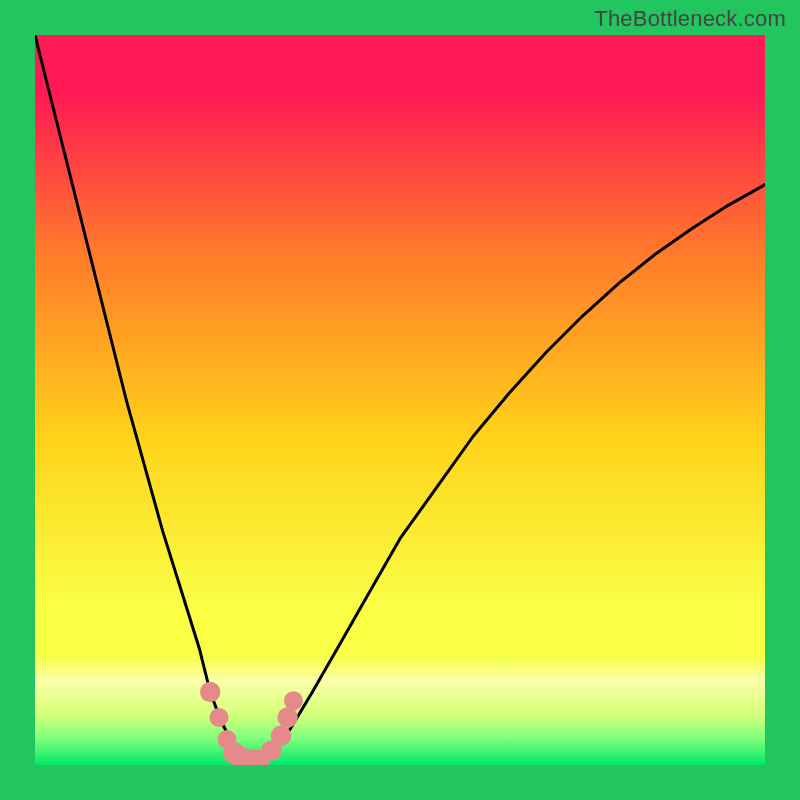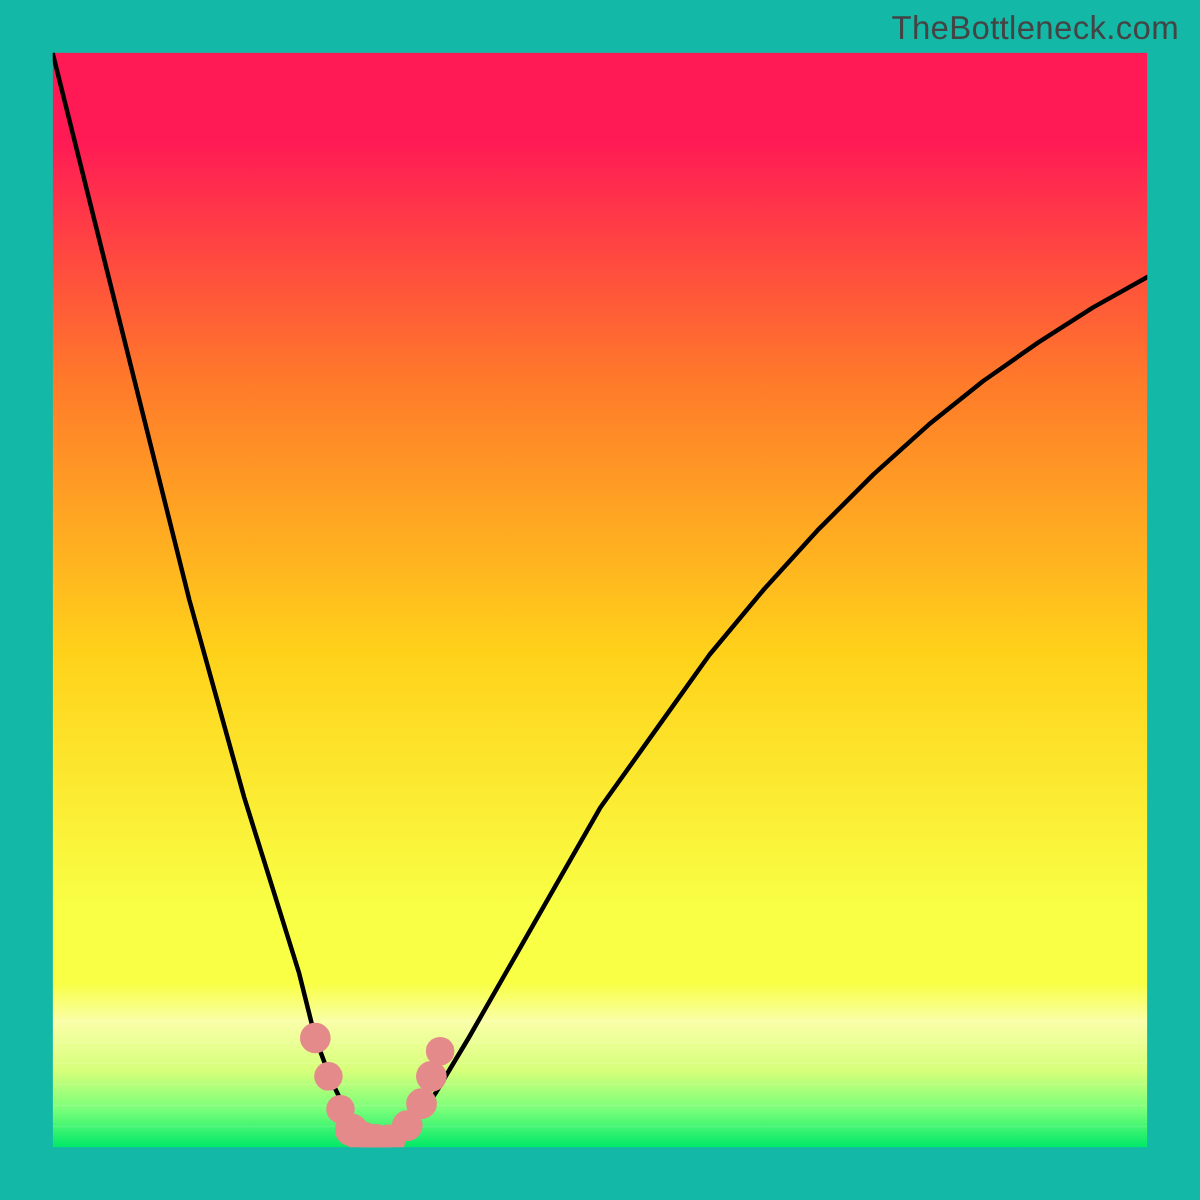--- a/index.html
+++ b/index.html
@@ -8,21 +8,21 @@
     width: 800px;
     height: 800px;
     background: #000;
     font-family: Arial, Helvetica, sans-serif;
     overflow: hidden;
   }
   .frame {
     position: relative;
     width: 800px;
     height: 800px;
-    background: #14b8a6;
+    background: #22c55e;
   }
   .watermark {
     position: absolute;
     top: 6px;
     right: 14px;
     color: #444;
     font-size: 22px;
     font-weight: 500;
     letter-spacing: 0.2px;
     z-index: 5;

